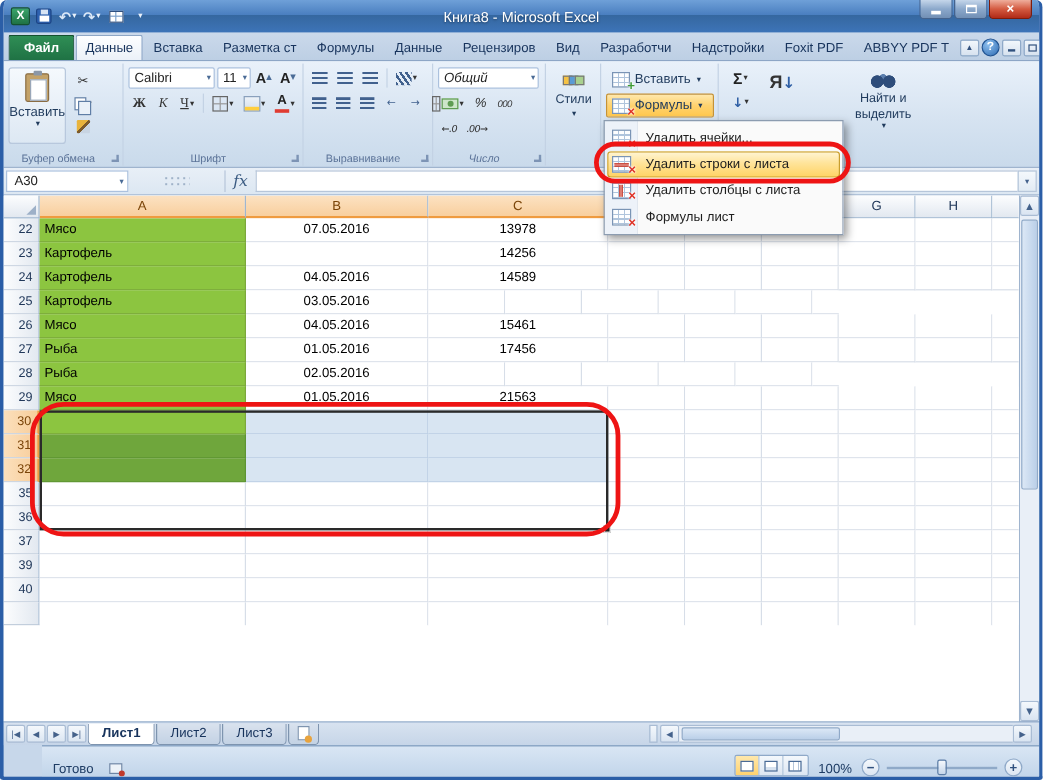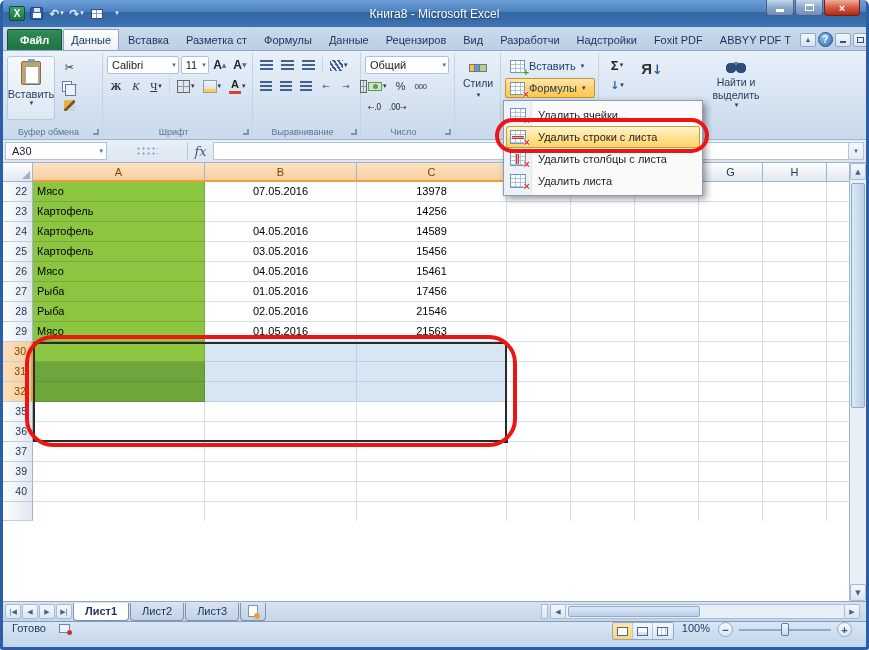--- a/index.html
+++ b/index.html
@@ -105,21 +105,21 @@
   .fcol-ico b{ font-size:11px; color:#222;}
   .fcol-ico i{ width:12px;height:3px;background:#E03C32;display:block;margin-top:1px;}
 
   .g-align{ width:108px; }
   .al-ico{ width:13px;height:11px;display:inline-block;
     background:repeating-linear-gradient(to bottom,#41618E 0 2px,transparent 2px 4px);}
   .or-ico{ width:13px;height:11px;display:inline-block;
     background:repeating-linear-gradient(55deg,#41618E 0 2px,transparent 2px 4px);}
   .ind-ico{ font-size:9px; color:#41618E; }
 
-  .g-num{ width:94px; }
+  .g-num{ width:94px;font-style:italic; }
   .money-ico{ width:14px;height:9px;display:inline-block;background:#CDE6C9;border:1px solid #5E9C52;position:relative;}
   .money-ico::after{content:"";position:absolute;left:4px;top:1px;width:5px;height:5px;border-radius:50%;background:#5E9C52;}
   .dec{ font-size:8px; color:#333; letter-spacing:-0.5px;}
 
   .g-styles{ width:46px; }
   .styles-btn{ width:38px; height:64px; display:flex; flex-direction:column; align-items:center; justify-content:flex-start;
     font-size:10.5px; color:#1F3A5C; padding-top:6px; gap:3px;}
   .sq{ width:8px;height:8px;display:inline-block;border:1px solid #777;}
   .sq1{background:#F6C243;} .sq2{background:#5A9BD5;margin-left:-3px;} .sq3{background:#A9D18E;margin-left:-3px;}
 
@@ -215,22 +215,22 @@
   .ins-ico::after{ content:""; position:absolute; right:-3px; bottom:-3px; width:6px; height:6px; border-radius:50%; background:#E8A33D;}
   .flexsp{ flex:1;}
   .tabsplit{ width:7px; height:15px; background:linear-gradient(#F4F8FC,#DCE6F2); border:1px solid #A9BCD4; margin-right:2px;}
   .hscroll{ display:flex; align-items:center; margin-right:6px;}
   .sarr.h{ width:16px; height:15px;}
   .htrack{ width:278px; height:15px; background:#E9EFF7; border-top:1px solid #A9BCD4; border-bottom:1px solid #A9BCD4; position:relative;}
   .hthumb{ position:absolute; top:1px; bottom:1px; left:2px; width:132px;
     background:linear-gradient(#DCE8F6,#BACFE8); border:1px solid #8FA9C8; border-radius:2px;}
 
   
-  .statusbar{ height:26px; flex:0 0 26px; display:flex; align-items:flex-start;
-    background:linear-gradient(#D9E6F4,#C2D5EA); border-top:1px solid #7F9DBF; font-size:11px; color:#1E3C64;}
+  .statusbar{ height:26px; flex:0 0 26px; display:flex; align-items:flex-end;
+    background:linear-gradient(#D9E6F4,#C2D5EA); border-top:1px solid #7F9DBF; font-size:11px; color:#1E3C64;margin-left:32px;}
   .smode{ margin-left:9px;}
   .macro{ width:18px; height:13px; margin-left:10px; display:inline-flex; align-items:center; justify-content:center;}
   .macro i{ width:11px; height:9px; border:1px solid #6E86A6; background:#EDF2F8; position:relative; display:inline-block;}
   .macro i::after{ content:""; position:absolute; right:-3px; bottom:-3px; width:5px; height:5px; border-radius:50%; background:#C0392B;}
   .views{ display:flex; border:1px solid #8FA9C8; border-radius:2px; overflow:hidden; margin-right:8px;}
   .vbtn{ width:20px; height:16px; display:inline-flex; align-items:center; justify-content:center;
     background:linear-gradient(#F4F8FC,#DCE6F2); border-right:1px solid #B4C5DA;}
   .vbtn:last-child{ border-right:none;}
   .vbtn.active{ background:linear-gradient(#FFE8AC,#FFD26E);}
   .vbtn i{ width:11px; height:9px; border:1px solid #4A6B96; background:#fff; display:inline-block;}
@@ -583,21 +583,20 @@
             <div class="cell ac" style="width: 64px;"></div>
             <div class="cell ac" style="width: 64px;"></div>
             <div class="cell ac" style="width: 64px;"></div>
             <div class="cell ac" style="width: 64px;"></div>
             <div class="cell ac" style="width: 22px; border-right: none;"></div>
           </div>
           <div class="grow">
             <div class="rowh">25</div>
             <div class="cell al green" style="width: 172px;">Картофель</div>
             <div class="cell ac" style="width: 152px;">03.05.2016</div>
-            <div class="cell ac" style="width: 150px;">15456</div>
             <div class="cell ac" style="width: 64px;"></div>
             <div class="cell ac" style="width: 64px;"></div>
             <div class="cell ac" style="width: 64px;"></div>
             <div class="cell ac" style="width: 64px;"></div>
             <div class="cell ac" style="width: 64px;"></div>
             <div class="cell ac" style="width: 22px; border-right: none;"></div>
           </div>
           <div class="grow">
             <div class="rowh">26</div>
             <div class="cell al green" style="width: 172px;">Мясо</div>
@@ -619,21 +618,20 @@
             <div class="cell ac" style="width: 64px;"></div>
             <div class="cell ac" style="width: 64px;"></div>
             <div class="cell ac" style="width: 64px;"></div>
             <div class="cell ac" style="width: 64px;"></div>
             <div class="cell ac" style="width: 22px; border-right: none;"></div>
           </div>
           <div class="grow">
             <div class="rowh">28</div>
             <div class="cell al green" style="width: 172px;">Рыба</div>
             <div class="cell ac" style="width: 152px;">02.05.2016</div>
-            <div class="cell ac" style="width: 150px;">21546</div>
             <div class="cell ac" style="width: 64px;"></div>
             <div class="cell ac" style="width: 64px;"></div>
             <div class="cell ac" style="width: 64px;"></div>
             <div class="cell ac" style="width: 64px;"></div>
             <div class="cell ac" style="width: 64px;"></div>
             <div class="cell ac" style="width: 22px; border-right: none;"></div>
           </div>
           <div class="grow">
             <div class="rowh">29</div>
             <div class="cell al green" style="width: 172px;">Мясо</div>
@@ -834,20 +832,20 @@
       <span class="mi">
           <i class="strip-v"></i>
           <i class="xmark">×</i>
         </span>
       <span>Удалить столбцы с листа</span>
     </div>
     <div class="mitem">
       <span class="mi">
           <i class="xmark">×</i>
         </span>
-      <span>Удалить листа</span>
+      <span>Формулы лист</span>
     </div>
   </div>
 
   <div class="oval oval-menu"></div>
   <div class="oval oval-sel"></div>
 
 </div>
 
 </body></html>

